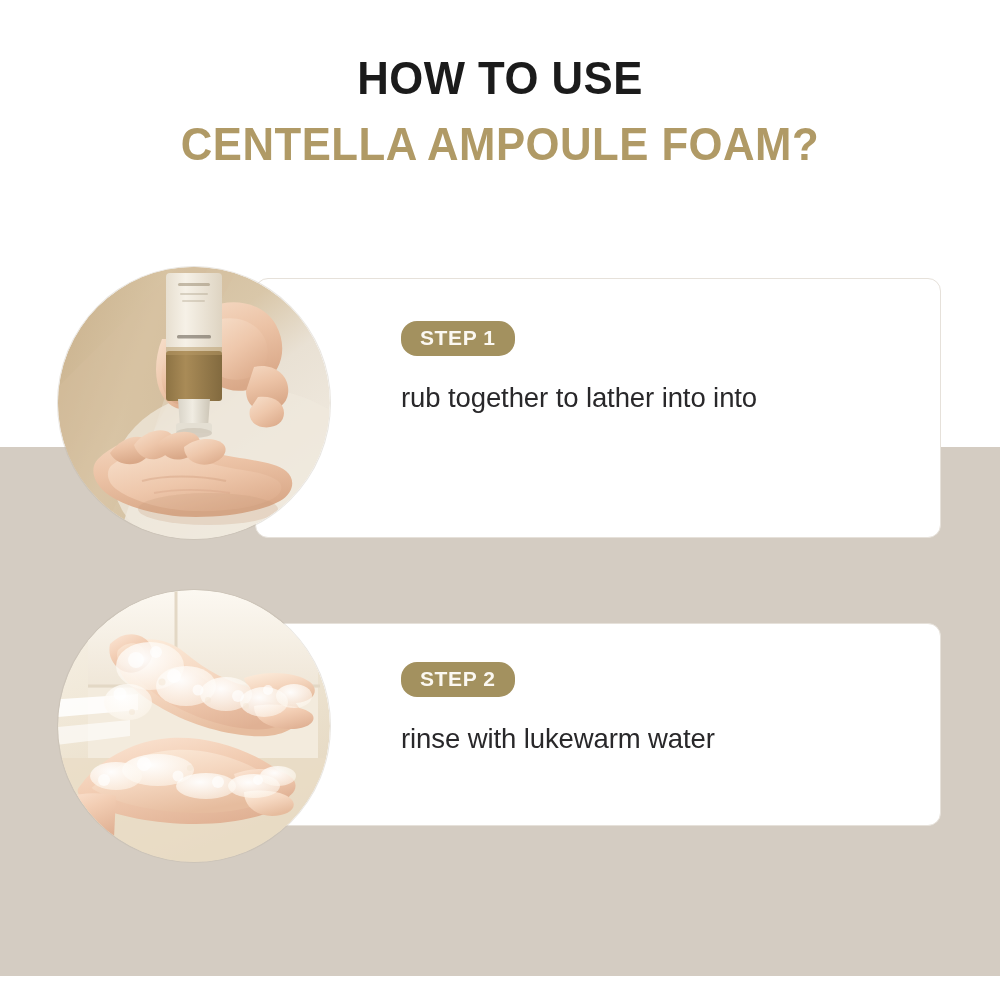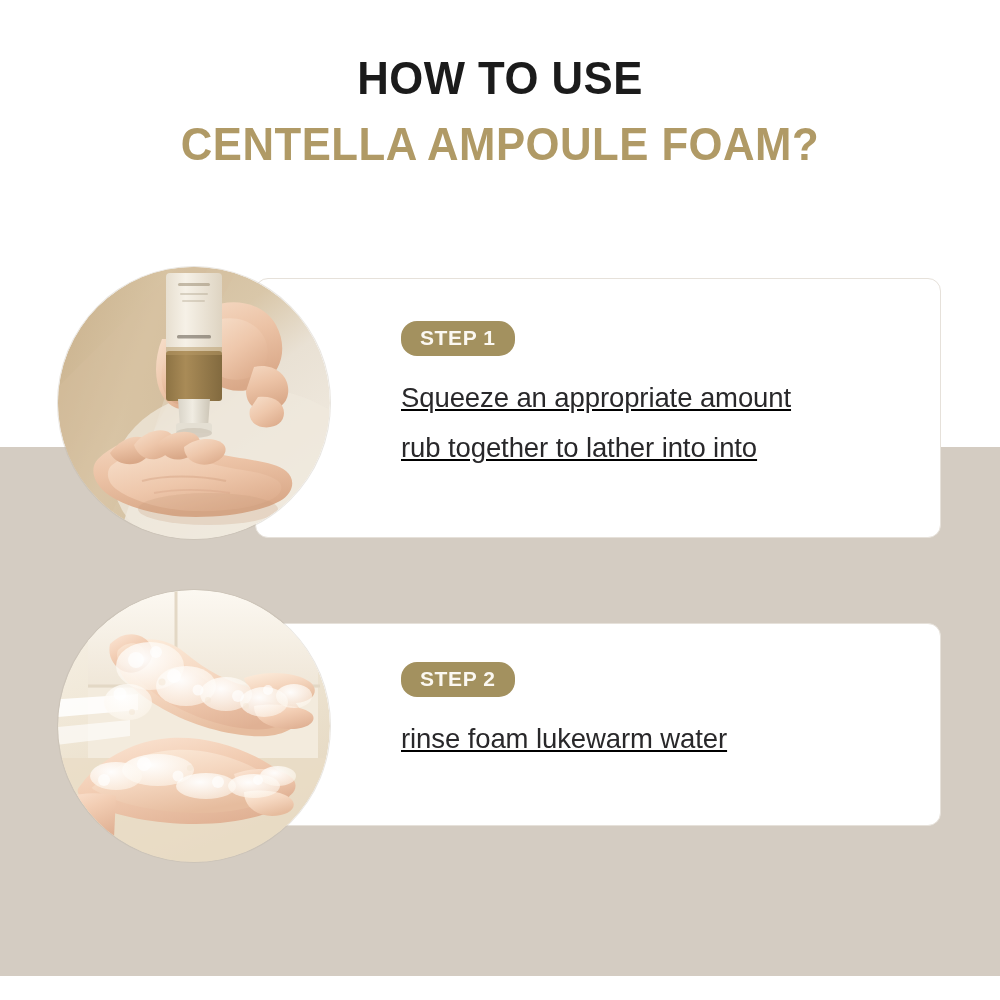--- a/index.html
+++ b/index.html
@@ -81,21 +81,20 @@
   #step-row-1 { top: 253px; height: 272px; }
   #step-row-2 { top: 576px; height: 273px; }
 
   
   .step-card {
     position: absolute;
     background: #ffffff;
     border: 1px solid #e6e1da;
     border-radius: 13px;
     box-sizing: border-box;
-    text-decoration: underline;
   }
   #step-card-1 {
     left: 255px; top: 11px;
     width: 686px; height: 260px;
     padding: 42px 0 0 145px;
   }
   #step-card-2 {
     left: 255px; top: 33px;
     width: 686px; height: 203px;
     padding: 38px 0 0 145px;
@@ -149,21 +148,20 @@
   <div class="headline">
     <span class="headline-line1">HOW TO USE</span>
     <span class="headline-line2">CENTELLA AMPOULE FOAM?</span>
   </div>
 
   <div class="step-row" id="step-row-1">
 
     <div class="step-card" id="step-card-1">
       <span class="step-badge">STEP 1</span>
       <div class="step-text">
-        <span class="text-line">Squeeze an appropriate amount</span>
         <span class="text-line">rub together to lather into into</span>
       </div>
     </div>
 
     <div class="photo-circle">
       <svg class="photo-svg" viewBox="0 0 272 272" xmlns="http://www.w3.org/2000/svg">
         <defs>
           <linearGradient id="p1bg" x1="0" y1="0" x2="0.75" y2="1">
             <stop offset="0%" stop-color="#cdb795"></stop>
             <stop offset="42%" stop-color="#d9c7a9"></stop>
@@ -264,21 +262,21 @@
       </svg>
     </div>
 
   </div>
 
   <div class="step-row" id="step-row-2">
 
     <div class="step-card" id="step-card-2">
       <span class="step-badge">STEP 2</span>
       <div class="step-text">
-        <span class="text-line">rinse foam lukewarm water</span>
+        <span class="text-line">rinse with lukewarm water</span>
       </div>
     </div>
 
     <div class="photo-circle">
       <svg class="photo-svg" viewBox="0 0 272 272" xmlns="http://www.w3.org/2000/svg">
         <defs>
           <linearGradient id="p2bg" x1="0" y1="0" x2="0.4" y2="1">
             <stop offset="0%" stop-color="#f7f2e8"></stop>
             <stop offset="45%" stop-color="#f0e7d6"></stop>
             <stop offset="100%" stop-color="#e4d7c0"></stop>

